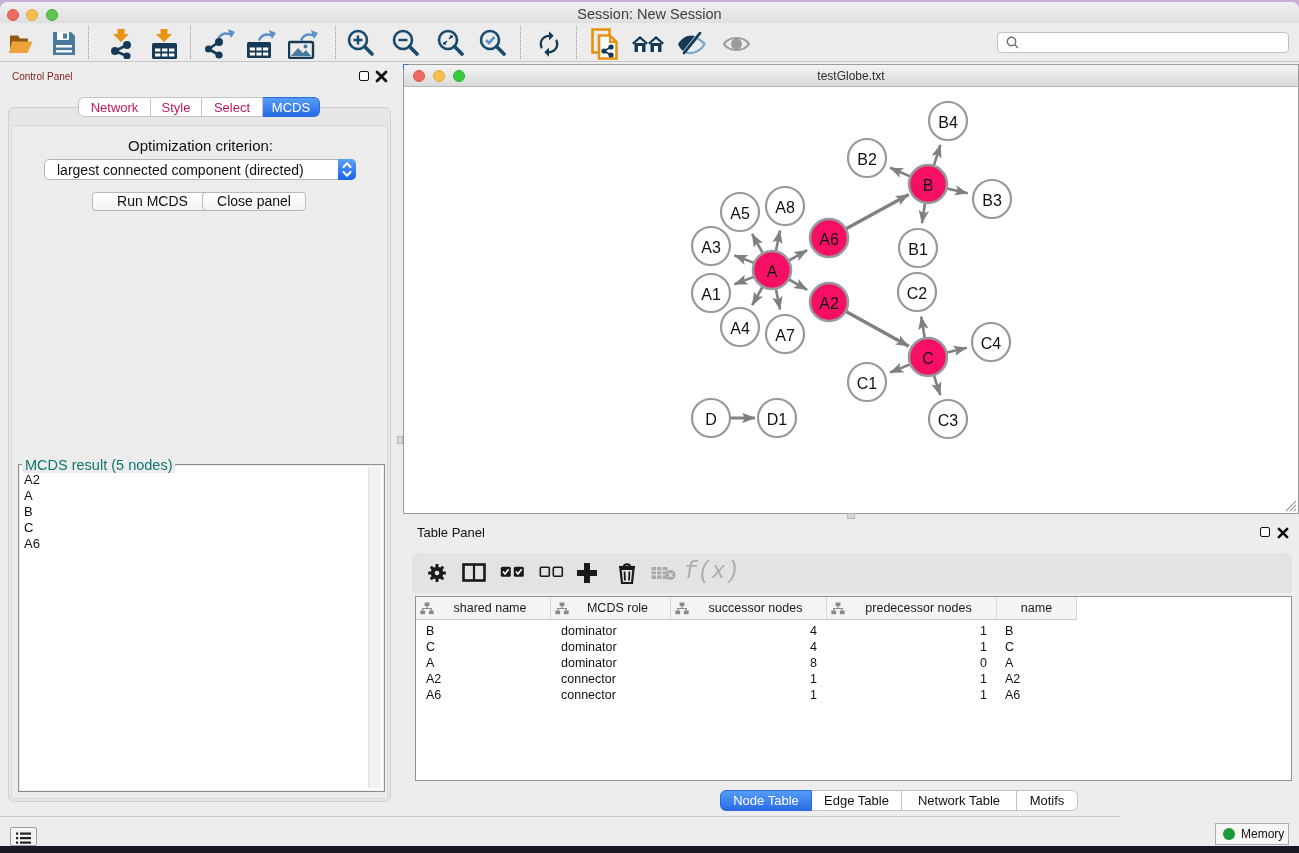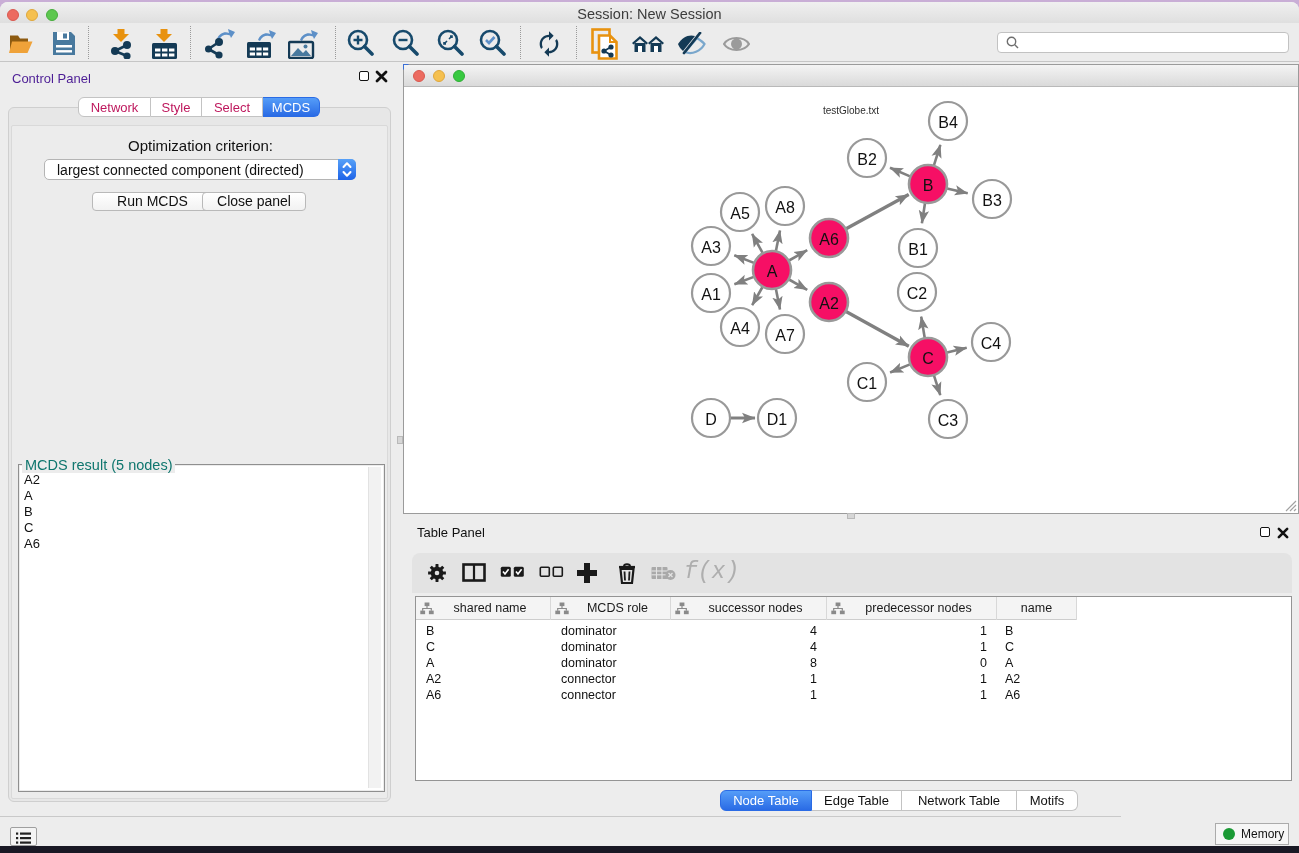--- a/index.html
+++ b/index.html
@@ -12,21 +12,21 @@
 #titlebar { position:absolute; left:0; top:0; width:1299px; height:22px; background:linear-gradient(#f0f0f0,#dfdfdf); border-radius:8px 8px 0 0; border-bottom:1px solid #d4d4d4;}
 #titlebar .t { position:absolute; top:4px; width:100%; text-align:center; font-size:14.5px; color:#3c3c3c; }
 .tl { position:absolute; width:12px; height:12px; border-radius:50%; top:6px; }
 
 #toolbar { position:absolute; left:0; top:21px; width:1299px; height:39px; background:#ececec; border-bottom:1px solid #c6c6c6; }
 .sep { position:absolute; top:3px; height:33px; width:0; border-left:1px dotted #9a9a9a; }
 .ticon { position:absolute; }
 #searchbox { position:absolute; left:997px; top:9px; width:292px; height:21px; background:#fff; border:1px solid #c2c2c2; border-radius:4px; }
 
 #cpanel { position:absolute; left:0; top:60px; width:395px; height:754px; background:#ededed; }
-#cpanel .ptitle { position:absolute; left:12px; top:9px; font-size:13px; color:#4c1d95; }
+#cpanel .ptitle { position:absolute; left:12px; top:9px; font-size:10px; color:#7f1d1d; }
 .winbtn-sq { position:absolute; width:10px; height:10px; border:1.5px solid #111; border-radius:2px; background:#fff; }
 .tabrow { position:absolute; display:flex; height:20px; z-index:5; }
 .tab { height:20px; line-height:19px; font-size:13px; color:#be185d; background:#fff; border:1px solid #c3c3c3; border-left:none; text-align:center; }
 .tab.first { border-left:1px solid #c3c3c3; border-radius:6px 0 0 6px; }
 .tab.last { border-radius:0 6px 6px 0; }
 .tab.sel { background:linear-gradient(#559df8,#2a6be5); color:#fff; border-color:#2a6be5; }
 #tabcontent { position:absolute; left:8px; top:45px; width:383px; height:695px; background:#e7e7e7; border:1px solid #cfcfcf; border-radius:6px; }
 #innerpanel { position:absolute; left:2px; top:17px; width:377px; height:674px; background:#ececec; border:1px solid #d9d9d9; border-radius:2px; }
 #optlabel { position:absolute; left:0; top:29px; width:383px; text-align:center; font-size:15px; color:#111; }
 #combo { position:absolute; left:35px; top:51px; width:312px; height:21px; background:#fff; border:1px solid #b4b4b4; border-radius:5px; }
@@ -35,21 +35,21 @@
 .macbtn { position:absolute; height:19px; background:linear-gradient(#ffffff,#f2f2f2); border:1px solid #b9b9b9; border-radius:4px; font-size:14px; color:#111; text-align:center; line-height:17px; }
 
 #mcdsbox { position:absolute; left:9px; top:356px; width:367px; height:328px; border:1px solid #8f8f8f; }
 #mcdsbox .btitle { position:absolute; left:3px; top:-8px; background:#ececec; padding:0 3px; font-size:14.5px; color:#0f766e; }
 #mcdslist { position:absolute; left:1px; top:1px; width:363px; height:324px; background:#fff; }
 #mcdslist .sb { position:absolute; right:2px; top:1px; width:13px; height:321px; background:#f2f2f2; border-left:1px solid #e2e2e2; }
 #mcdslist .items { position:absolute; left:4px; top:6px; font-size:13px; color:#111; line-height:16px; }
 
 #netwin { position:absolute; left:403px; top:62px; width:896px; height:450px; background:#fff; border:1px solid #9b9b9b; }
 #nettitle { position:absolute; left:0; top:0; width:100%; height:22px; background:linear-gradient(#f4f4f4,#dadada); border-bottom:1px solid #b9b9b9; }
-#nettitle .t { position:absolute; top:4px; width:100%; text-align:center; font-size:10px; color:#2e2e2e;margin-top:36px; }
+#nettitle .t { position:absolute; top:4px; width:100%; text-align:center; font-size:12px; color:#2e2e2e; }
 #graph text { font-size:16px; fill:#111; text-anchor:middle; dominant-baseline:central; font-family:"Liberation Sans",sans-serif; }
 
 #tpanel { position:absolute; left:405px; top:518px; width:894px; height:296px; }
 #tpanel .ptitle { position:absolute; left:12px; top:5px; font-size:13px; color:#111; }
 #ttoolbar { position:absolute; left:7px; top:33px; width:880px; height:40px; background:#e3e3e3; border-radius:8px 8px 0 0; }
 #ttable { position:absolute; left:10px; top:76px; width:877px; height:185px; background:#fff; border:1px solid #949494; }
 #thead { position:absolute; left:0; top:0; width:661px; height:23px; background:#f4f4f4; border-bottom:1px solid #cdcdcd; font-size:12.5px; color:#1a1a1a; }
 .hcell { position:absolute; top:0; height:23px; border-right:1px solid #d8d8d8; }
 .hcell .lbl { position:absolute; top:4px; width:100%; text-align:center; }
 .trow { position:absolute; font-size:12.5px; color:#111; height:16px; }

